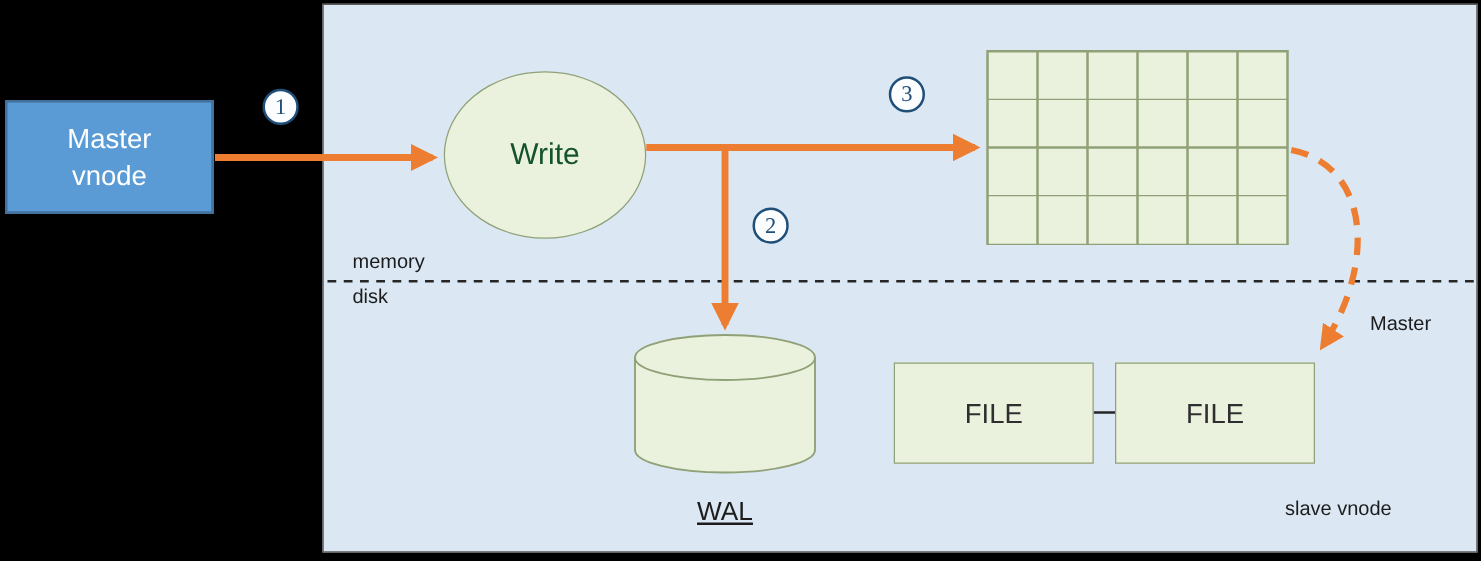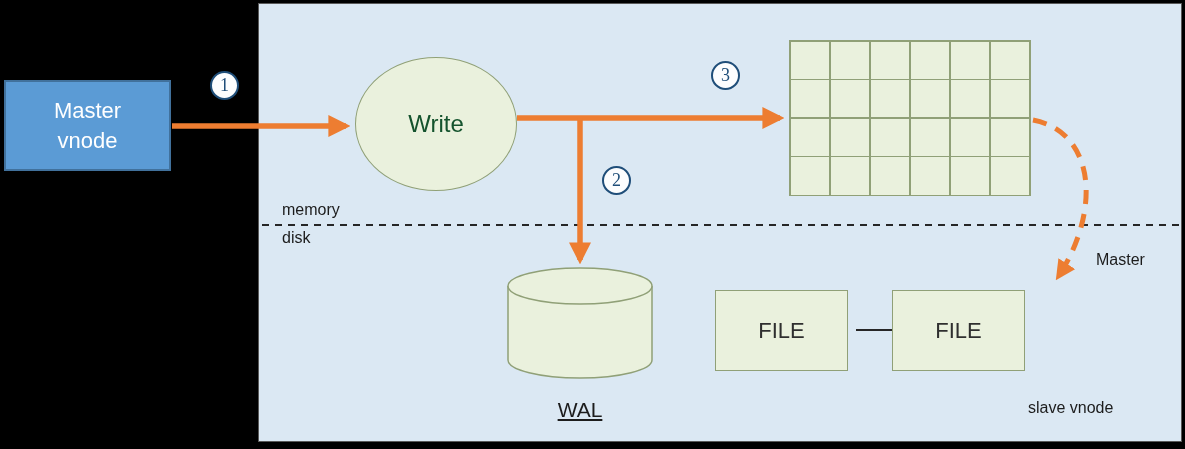--- a/index.html
+++ b/index.html
@@ -38,21 +38,21 @@
     display:flex;align-items:center;justify-content:center;
     font-size:24px;color:#14532d;
   }
   .memgrid{
     position:absolute;left:789px;top:40px;width:242px;height:156px;
     display:grid;gap:1.5px;padding:1.5px;
     background:var(--shape-border);
   }
   .memgrid .cell{background:var(--shape-fill);}
   .filebox{
-    position:absolute;top:290px;width:133px;height:81px;
+    position:absolute;top:290px;width:160px;height:81px;
     background:var(--shape-fill);border:1.5px solid var(--shape-border);
     display:flex;align-items:center;justify-content:center;
     font-size:22px;color:#2f2f2f;
   }
   .filebox.f1{left:715px;}
   .filebox.f2{left:892px;}
   .stepnum{
     position:absolute;width:29px;height:29px;border-radius:50%;
     border:2px solid var(--number-blue);color:var(--number-blue);
     background:#fcfdfe;font-family:"Liberation Serif", serif;

